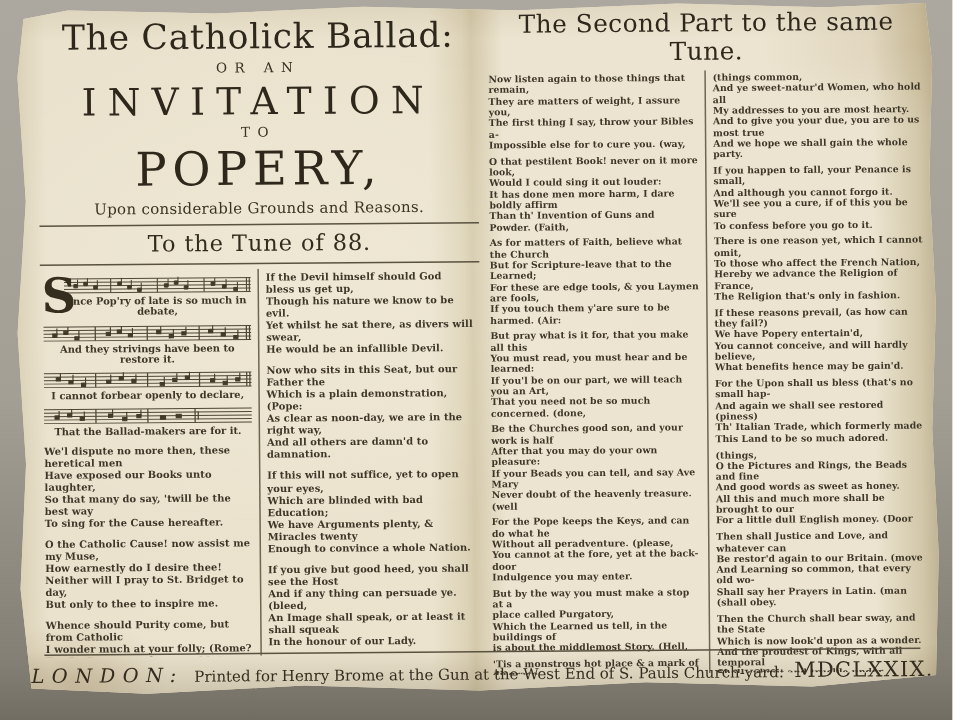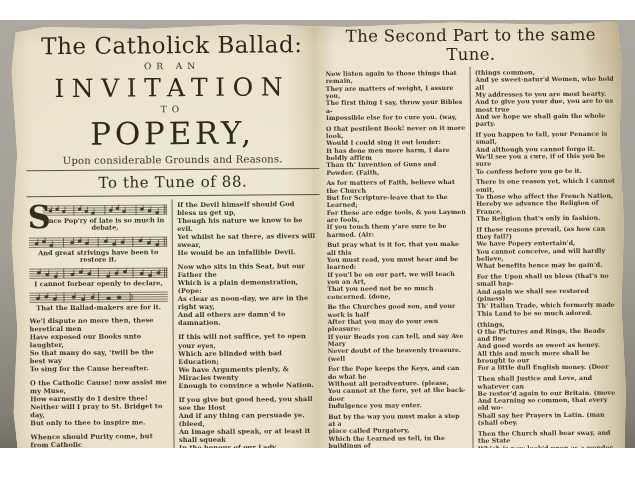--- a/index.html
+++ b/index.html
@@ -1,20 +1,19 @@
 <!DOCTYPE html>
 <html><head>
 <meta charset="utf-8">
 <style>
   html,body{margin:0;padding:0;}
   #canvas{
-    position:relative; width:635px; height:428px; overflow:hidden;
+    position:relative; width:635px; height:480px; overflow:hidden;
     background:linear-gradient(180deg,#aca89f 0%,#a39f95 55%,#837f74 92%,#716d62 100%);
     font-family:"DejaVu Serif", serif;
-    margin-top:20px;
   }
   #sheet{
     position:absolute; left:10px; top:3px; width:616px; height:461px;
     transform:rotate(-0.45deg);
     background:
       radial-gradient(ellipse 90px 55px at 6% 97%, rgba(135,105,55,.22), transparent 70%),
       radial-gradient(ellipse 140px 80px at 97% 6%, rgba(145,115,65,.16), transparent 70%),
       radial-gradient(ellipse 340px 230px at 30% 40%, rgba(255,252,240,.20), transparent 75%),
       linear-gradient(180deg, rgba(120,95,50,.10) 0%, rgba(0,0,0,0) 5%, rgba(0,0,0,0) 93%, rgba(95,78,45,.22) 100%),
       linear-gradient(90deg,#d9cfb4 0%,#eae2cd 3.5%,#ebe3ce 45%,#ddd3b8 48.6%,#d4c9ab 49.6%,#ece4d0 53%,#ece4d0 93%,#d2c7a9 98%,#bfb294 100%),
@@ -135,21 +134,21 @@
                 <rect x="88" y="6" width="2.6" height="2.4"></rect>
                   <line x1="90.6" y1="7" x2="90.6" y2="2.5"></line>
                 <rect x="105" y="4.5" width="2.6" height="2.4"></rect>
                   <line x1="107.6" y1="5.5" x2="107.6" y2="1.5"></line>
                 <rect x="113" y="7" width="2.6" height="2.4"></rect>
                   <line x1="115.6" y1="8" x2="115.6" y2="3"></line>
                 <rect x="121" y="9" width="2.6" height="2.4"></rect>
                   <line x1="123.6" y1="10" x2="123.6" y2="5"></line>
               </g>
             </svg>
-            <div class="lyric">And great strivings have been to restore it.</div>
+            <div class="lyric">And they strivings have been to restore it.</div>
             <svg class="staff" viewBox="0 0 132 14" preserveAspectRatio="none">
               <path d="M0 2H132M0 4.5H132M0 7H132M0 9.5H132M0 12H132" stroke="#4d4636" stroke-width="0.7" fill="none"></path>
               <path d="M33 2V12M66 2V12M99 2V12M129 2V12M131 2V12" stroke="#4d4636" stroke-width="0.8" fill="none"></path>
               <g fill="#423a2a" stroke="#423a2a" stroke-width="0.7">
                 <rect x="8" y="5" width="2.6" height="2.4"></rect>
                   <line x1="10.6" y1="6" x2="10.6" y2="2"></line>
                 <rect x="16" y="7" width="2.6" height="2.4"></rect>
                   <line x1="18.6" y1="8" x2="18.6" y2="3"></line>
                 <rect x="24" y="9" width="2.6" height="2.4"></rect>
                   <line x1="26.6" y1="10" x2="26.6" y2="5"></line>

